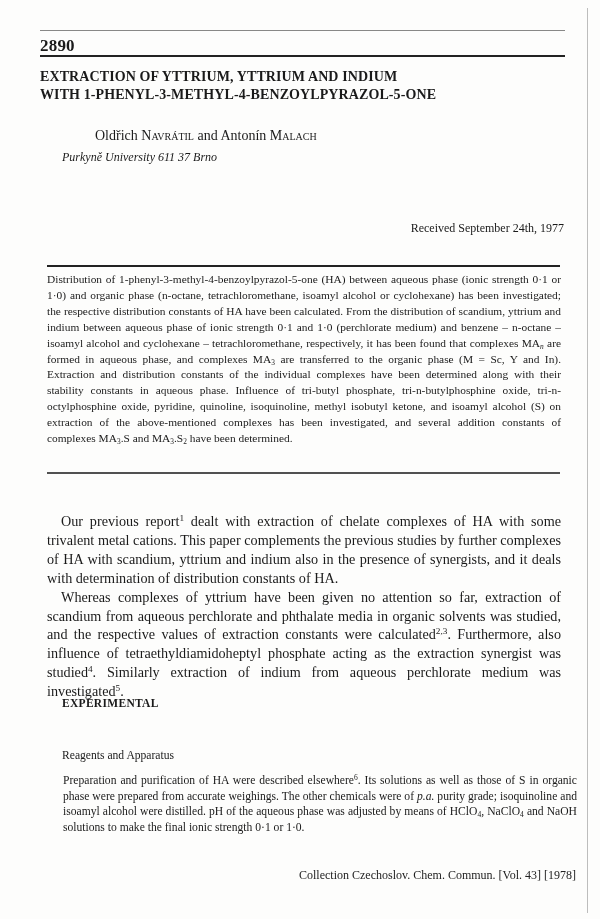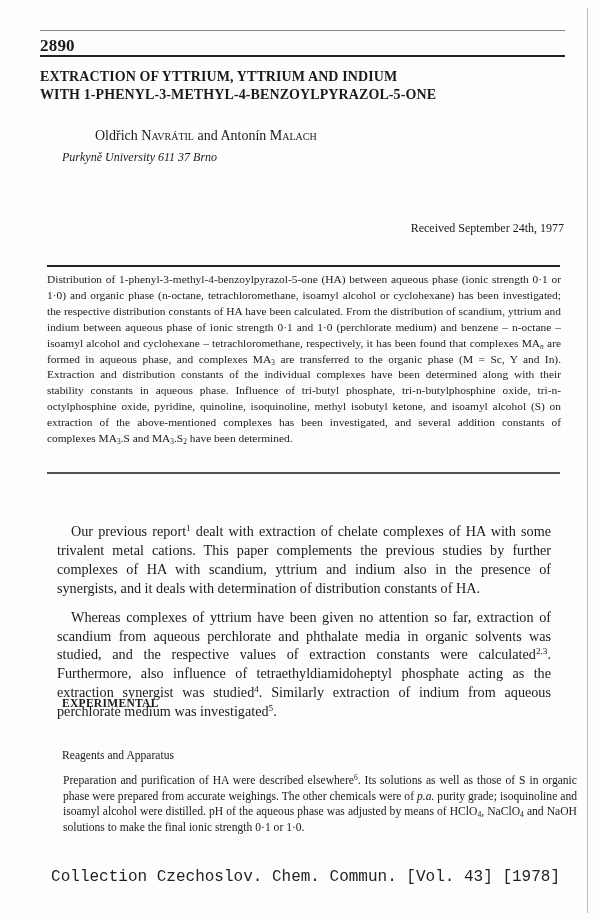--- a/index.html
+++ b/index.html
@@ -56,39 +56,39 @@
       text-align-last: left;
     }
     .rule-abstract-bottom {
       position: absolute; left: 47px; top: 472px; width: 513px; height: 2px;
       background: #333; opacity: .85;
     }
     .body-text {
       position: absolute; left: 47px; top: 512px; width: 514px;
       font-size: 14.2px; line-height: 18.9px; text-align: justify;
     }
-    .body-text p { margin: 10px; text-indent: 14px; }
+    .body-text p { margin: 0; text-indent: 14px; }
     sup { font-size: 65%; line-height: 0; vertical-align: 0.55em; }
     sub { font-size: 65%; line-height: 0; vertical-align: -0.3em; }
     .section-heading {
       position: absolute; left: 62px; top: 697px;
       font-size: 11.5px; font-weight: bold; letter-spacing: .3px;
     }
     .subsection-heading {
       position: absolute; left: 62px; top: 749px;
       font-size: 11.6px;
     }
     .experimental-text {
       position: absolute; left: 63px; top: 773px; width: 514px;
       font-size: 11.6px; line-height: 15.6px; text-align: justify;
     }
     .footer {
-      position: absolute; right: 40px; top: 868px;
-      font-family: Liberation Mono, monospace;
-      font-size: 16px; white-space: nowrap; color: #222;
+      position: absolute; right: 24px; top: 868px;
+      font-family: Liberation Serif, serif;
+      font-size: 12px; white-space: nowrap; color: #222;
     }
   </style>
 </head>
 <body>
 
 <div class="edge-right"></div>
 <div class="rule-top"></div>
 <div class="page-number">2890</div>
 <div class="rule-below-header"></div>
 

